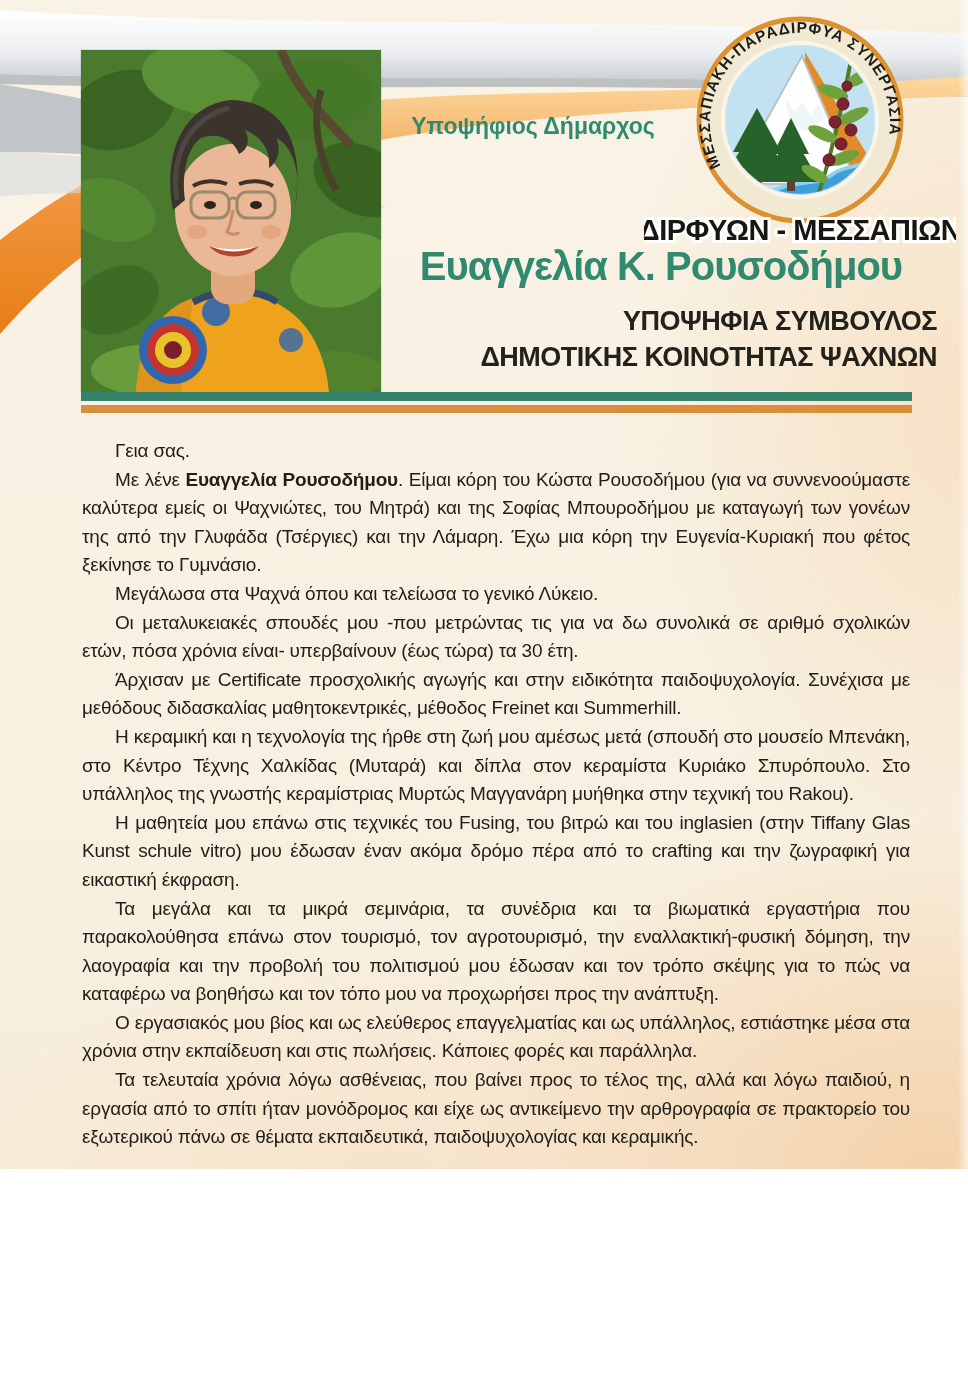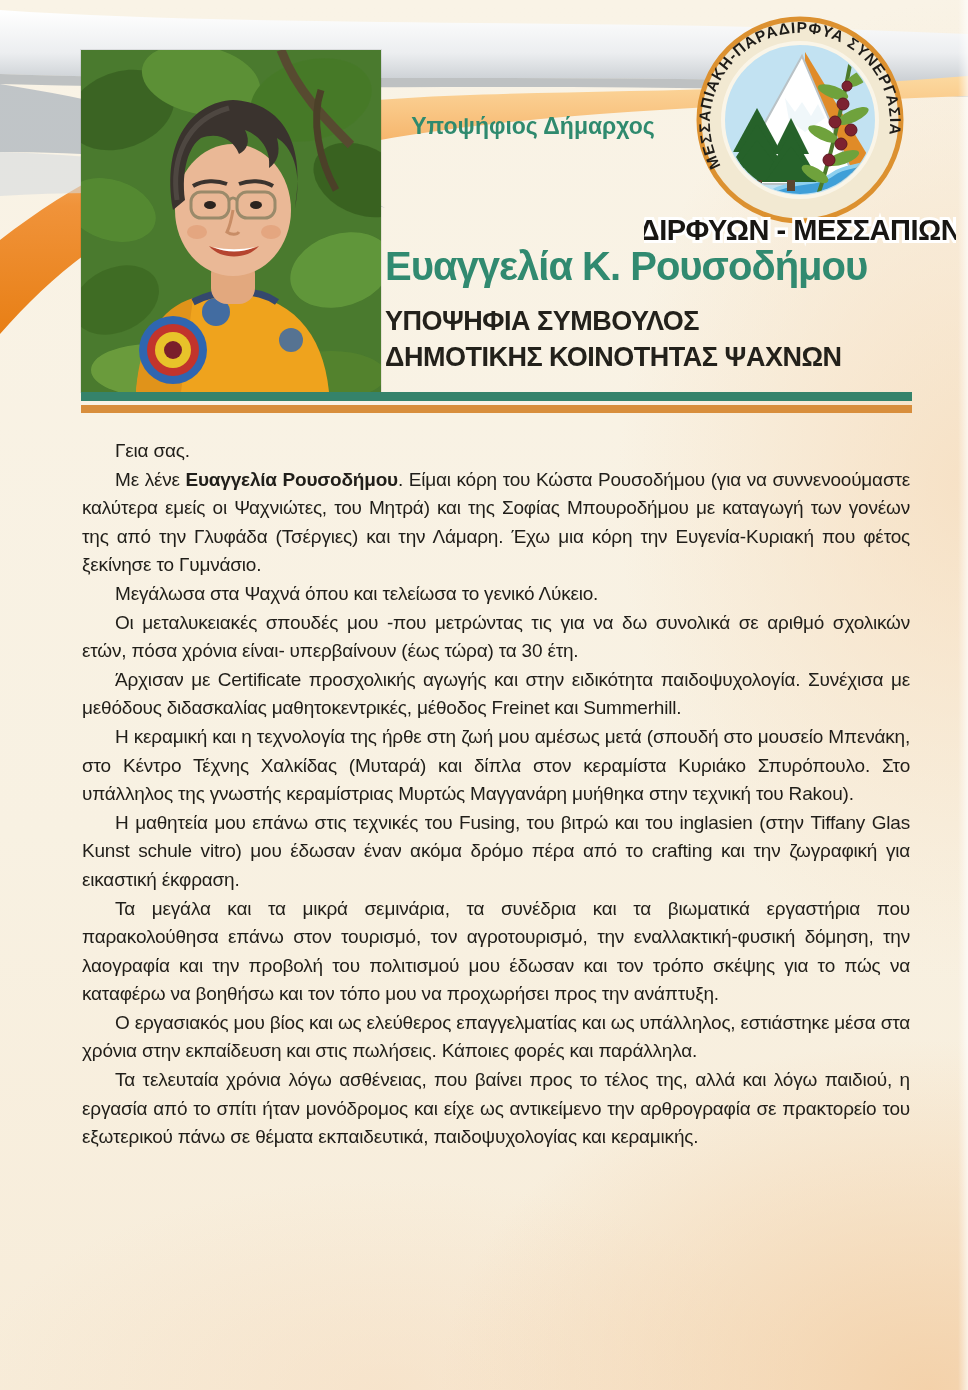--- a/index.html
+++ b/index.html
@@ -1,18 +1,18 @@
 <!DOCTYPE html>
 <html lang="el"><head>
 <meta charset="utf-8">
 <style>
   html,body{margin:0;padding:0;}
   .page{
     position:relative;
-    width:968px;height:1390px;
+    width:968px;height:1169px;
     overflow:hidden;
     font-family:"Liberation Sans","DejaVu Sans",sans-serif;
     background:
       radial-gradient(ellipse 700px 500px at 96% 100%, rgba(243,205,162,.85), rgba(243,205,162,0) 70%),
       radial-gradient(ellipse 500px 700px at 100% 35%, rgba(246,221,190,.8), rgba(246,221,190,0) 70%),
       radial-gradient(ellipse 600px 300px at 40% 100%, rgba(246,219,189,.5), rgba(246,219,189,0) 70%),
       linear-gradient(180deg,#f9f3e6 0%,#f8f1e2 60%,#f7ecd9 100%);
   }
   .page::after{ 
     content:"";position:absolute;top:0;right:0;width:10px;height:100%;
@@ -24,25 +24,25 @@
     position:absolute;left:81px;top:50px;width:300px;height:342px;
     box-shadow:0 0 0 1px rgba(0,0,0,.08);
   }
   .candidate-block{
     position:absolute;left:392px;top:112px;width:282px;text-align:center;line-height:1.25;
   }
   .candidate-label{font-size:23px;font-weight:700;color:#2f8a6e;}
   .candidate-name{font-size:26px;font-weight:800;color:#26231c;letter-spacing:-0.5px;}
   .logo{position:absolute;left:644px;top:12px;width:312px;height:246px;}
   .main-title{
-    position:absolute;left:385px;top:244px;width:552px;text-align:left;
+    position:absolute;left:385px;top:244px;width:552px;text-align:center;
     font-size:40px;font-weight:700;color:#318a70;letter-spacing:-1px;white-space:nowrap;
   }
   .subtitle{
-    position:absolute;left:385px;top:303px;width:552px;text-align:left;
+    position:absolute;left:385px;top:303px;width:552px;text-align:right;
     font-size:27px;font-weight:700;color:#23211b;line-height:36px;letter-spacing:-0.5px;
   }
   .rule{position:absolute;left:81px;width:831px;}
   .rule-green{top:392px;height:9px;background:#35836b;}
   .rule-orange{top:405px;height:8px;background:#d88e3c;}
   .body-text{
     position:absolute;left:82px;top:437px;width:828px;
     font-size:19px;line-height:28.6px;color:#201e19;
     text-align:justify;letter-spacing:-0.2px;
   }

